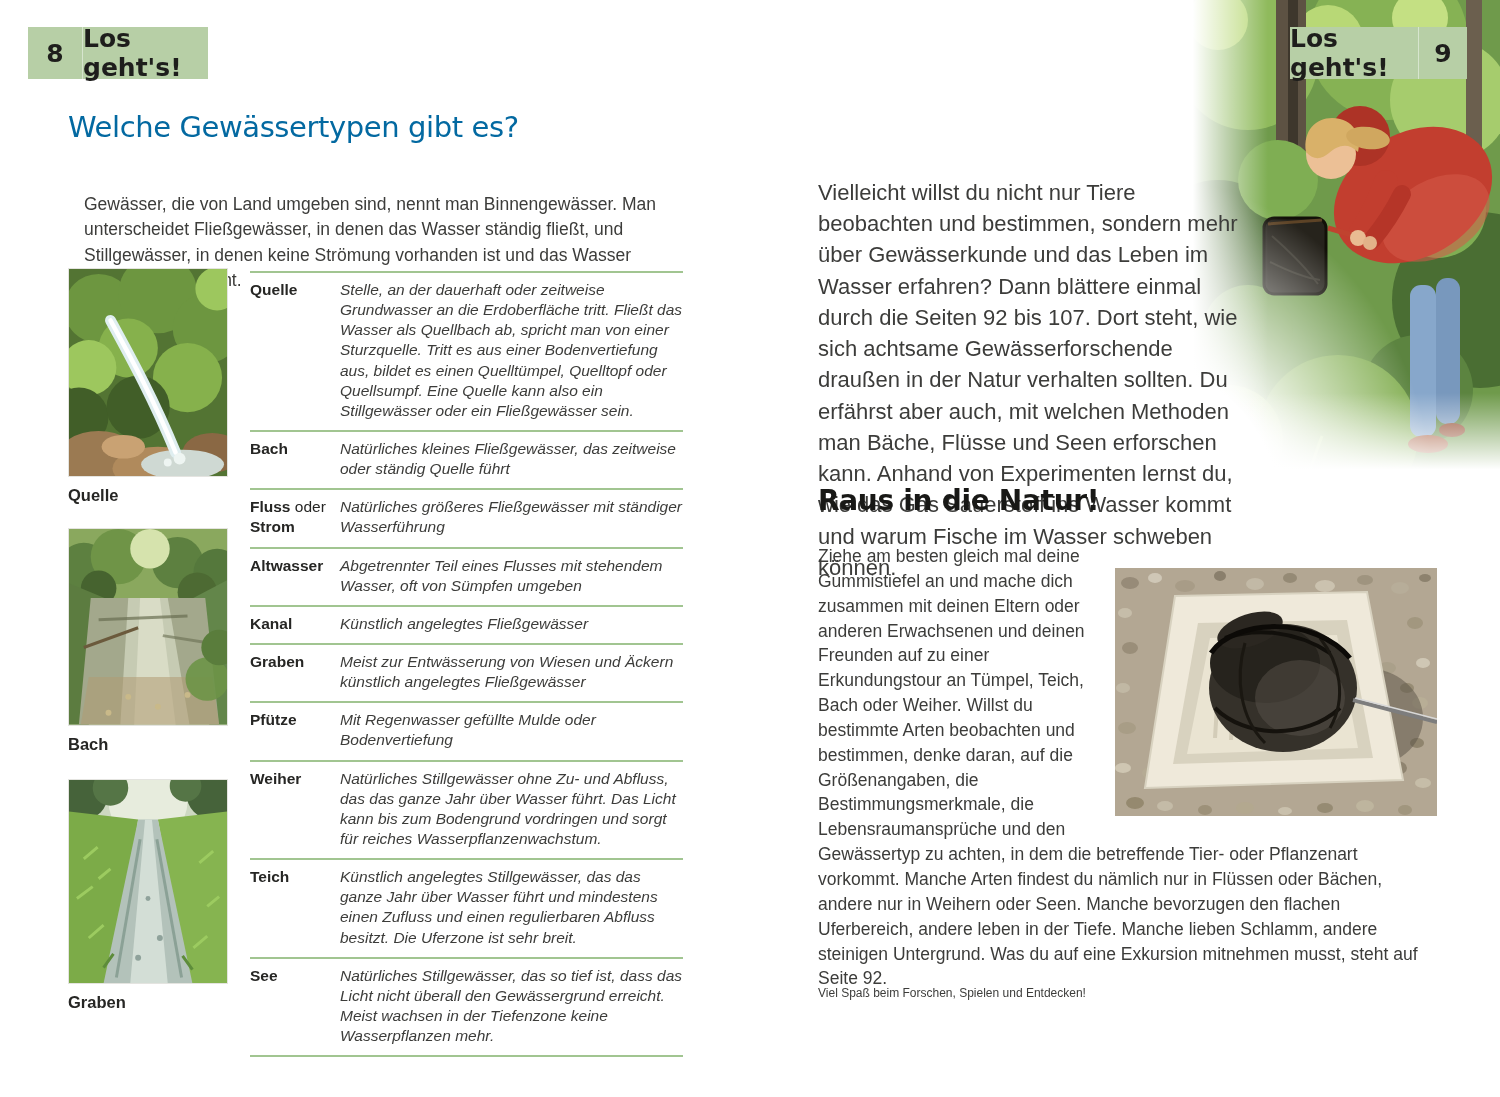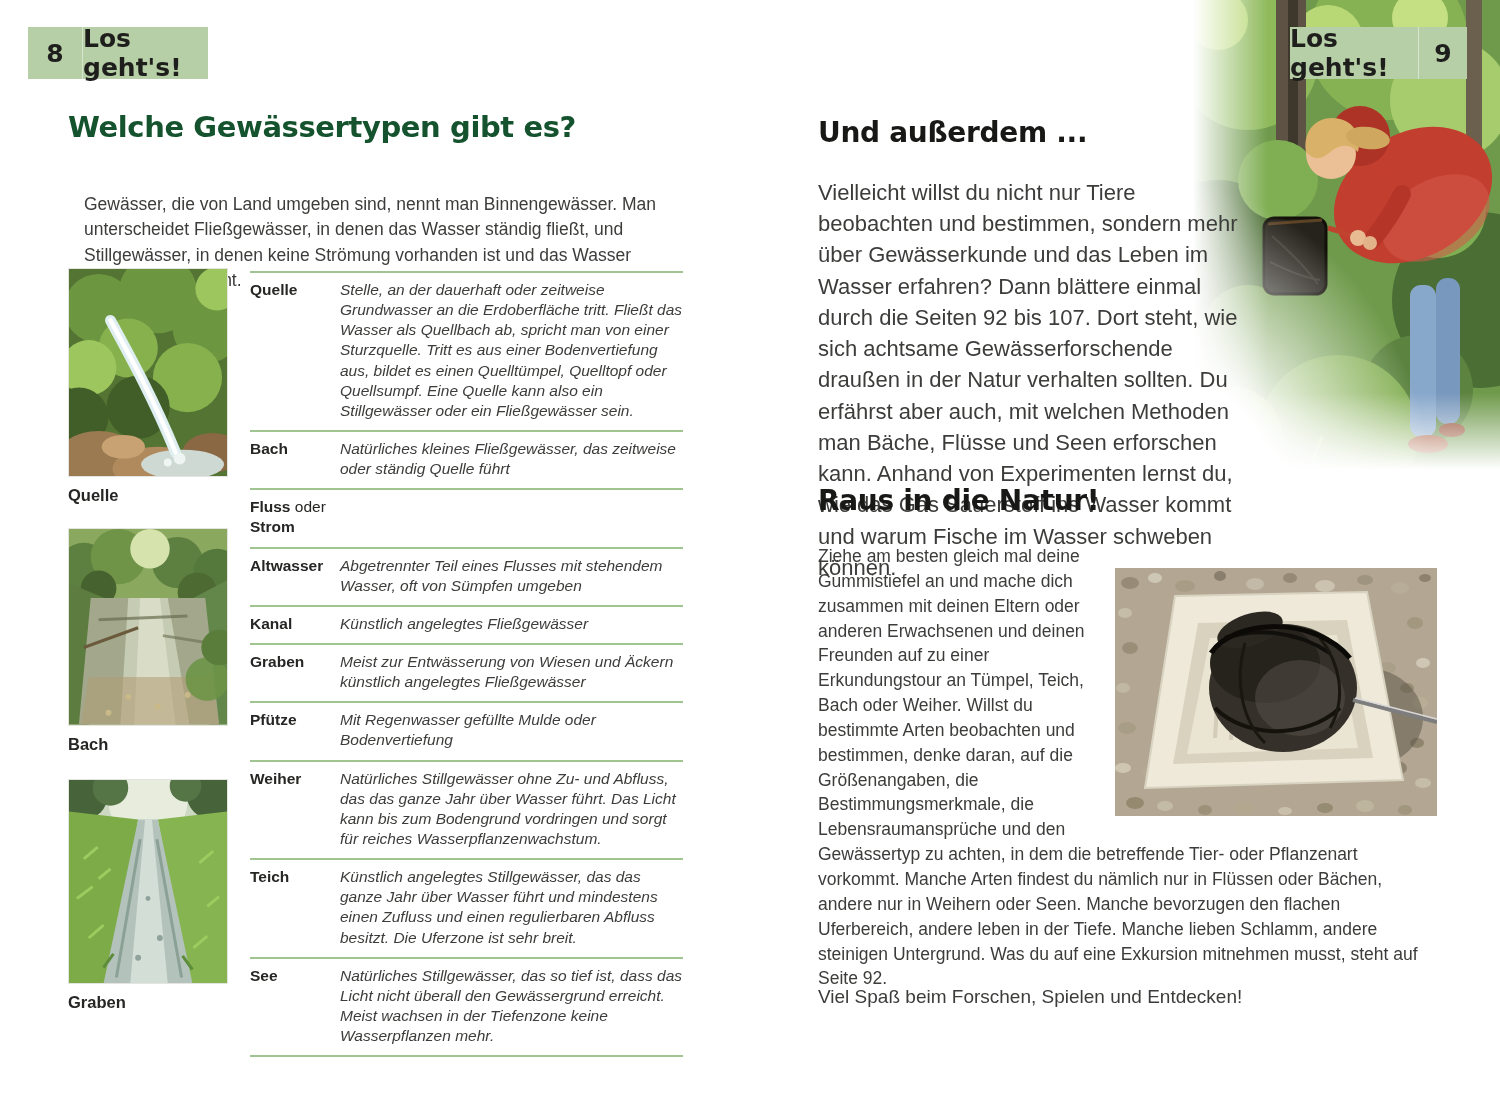--- a/index.html
+++ b/index.html
@@ -12,21 +12,21 @@
   .pageheader .cell{display:flex;align-items:center;justify-content:center;height:100%;}
   .ph-left{left:28px;width:180px;}
   .ph-left .pagenum{width:54px;border-right:1px solid rgba(255,255,255,.45);}
   .ph-left .label{flex:1;}
   .ph-right{right:33px;width:177px;}
   .ph-right .label{flex:1;border-right:1px solid rgba(255,255,255,.45);}
   .ph-right .pagenum{width:48px;}
 
   
   .title{position:absolute;left:68px;top:110px;margin:0;font-family:"DejaVu Sans",sans-serif;
-         font-size:29px;font-weight:bold;letter-spacing:-0.4px;color:#14532d;z-index:2;}
+         font-size:29px;font-weight:normal;letter-spacing:-0.4px;color:#0369a1;z-index:2;}
   .intro{position:absolute;left:68px;top:176px;width:622px;margin:16px;font-size:17.5px;line-height:1.45;z-index:2;}
 
   figure.photo{position:absolute;left:68px;width:160px;margin:0;z-index:2;}
   figure.photo svg{display:block;width:160px;border:1px solid #e4e4e0;box-sizing:border-box;}
   figcaption{font-weight:bold;font-size:16.5px;color:#262624;margin-top:9px;}
   #ph-quelle{top:268px;} #ph-bach{top:528px;} #ph-graben{top:779px;}
 
   .deftable{position:absolute;left:250px;top:271px;width:433px;font-size:15.5px;line-height:1.3;z-index:2;}
   .trow{display:flex;border-top:2px solid #a1c591;padding:7px 0 9px;}
   .trow:last-child{border-bottom:2px solid #a1c591;}
@@ -37,21 +37,21 @@
   
   .h2{position:absolute;margin:0;font-family:"DejaVu Sans",sans-serif;font-size:28px;font-weight:bold;
       letter-spacing:-0.3px;color:#181816;z-index:2;}
   #h2-ausserdem{left:818px;top:116px;}
   #h2-raus{left:818px;top:484px;}
   .rp1{position:absolute;left:818px;top:177px;width:430px;margin:0;font-size:22px;line-height:1.42;z-index:2;}
   .rp2wrap{position:absolute;left:818px;top:544px;width:619px;font-size:17.5px;line-height:1.42;z-index:2;}
   .rp2wrap p{margin:0;}
   .floatimg{float:right;width:322px;height:248px;margin:24px 0 14px 14px;}
   .floatimg svg{display:block;width:322px;height:248px;}
-  .closing{position:absolute;left:818px;top:986px;margin:0;font-size:19px;z-index:2;}
+  .closing{position:absolute;left:818px;top:986px;margin:0;font-size:12px;z-index:2;}
 
   
   .girlphoto{position:absolute;top:0;right:0;width:312px;height:478px;z-index:1;}
   .girlphoto svg{display:block;width:312px;height:478px;}
   .fade{position:absolute;pointer-events:none;}
   .fade-blob{inset:0;background:radial-gradient(ellipse 155% 125% at -10% 110%, #ffffff 26%, rgba(255,255,255,0) 58%);}
   .fade-left{left:0;top:0;bottom:0;width:80px;background:linear-gradient(to right,#ffffff 6%,rgba(255,255,255,0));}
   .fade-bottom{left:0;right:0;bottom:0;height:85px;background:linear-gradient(to top,#ffffff 10%,rgba(255,255,255,0));}
 </style>
 </head>
@@ -206,20 +206,21 @@
     <div class="trow">
         <span class="term">Quelle</span>
         <span class="def">Stelle, an der dauerhaft oder zeitweise Grundwasser an die Erdoberfläche tritt. Fließt das Wasser als Quellbach ab, spricht man von einer Sturzquelle. Tritt es aus einer Bodenvertiefung aus, bildet es einen Quelltümpel, Quelltopf oder Quellsumpf. Eine Quelle kann also ein Stillgewässer oder ein Fließgewässer sein.</span>
       </div>
     <div class="trow">
         <span class="term">Bach</span>
         <span class="def">Natürliches kleines Fließgewässer, das zeitweise oder ständig Quelle führt</span>
       </div>
     <div class="trow">
         <span class="term"><span>Fluss</span><span class="reg"> oder </span><span>Strom</span></span>
+        <span class="def">Natürliches größeres Fließgewässer mit ständiger Wasserführung</span>
       </div>
     <div class="trow">
         <span class="term">Altwasser</span>
         <span class="def">Abgetrennter Teil eines Flusses mit stehendem Wasser, oft von Sümpfen umgeben</span>
       </div>
     <div class="trow">
         <span class="term">Kanal</span>
         <span class="def">Künstlich angelegtes Fließgewässer</span>
       </div>
     <div class="trow">
@@ -237,21 +238,20 @@
     <div class="trow">
         <span class="term">Teich</span>
         <span class="def">Künstlich angelegtes Stillgewässer, das das ganze Jahr über Wasser führt und mindestens einen Zufluss und einen regulierbaren Abfluss besitzt. Die Uferzone ist sehr breit.</span>
       </div>
     <div class="trow">
         <span class="term">See</span>
         <span class="def">Natürliches Stillgewässer, das so tief ist, dass das Licht nicht überall den Gewässergrund erreicht. Meist wachsen in der Tiefenzone keine Wasserpflanzen mehr.</span>
       </div>
   </div>
 
-  <h2 class="h2" id="h2-ausserdem">Und außerdem ...</h2>
   <p class="rp1">Vielleicht willst du nicht nur Tiere beobachten und bestimmen, sondern mehr über Gewässerkunde und das Leben im Wasser erfahren? Dann blättere einmal durch die Seiten 92 bis 107. Dort steht, wie sich achtsame Gewässerforschende draußen in der Natur verhalten sollten. Du erfährst aber auch, mit welchen Methoden man Bäche, Flüsse und Seen erforschen kann. Anhand von Experimenten lernst du, wie das Gas Sauerstoff ins Wasser kommt und warum Fische im Wasser schweben können.</p>
 
   <h2 class="h2" id="h2-raus">Raus in die Natur!</h2>
 
   <div class="rp2wrap">
     <div class="floatimg">
       <svg viewBox="0 0 322 248">
         <rect width="322" height="248" fill="#b3a793"></rect>
         <g>
           <ellipse cx="15" cy="15" rx="9" ry="6" fill="#978b78"></ellipse>

